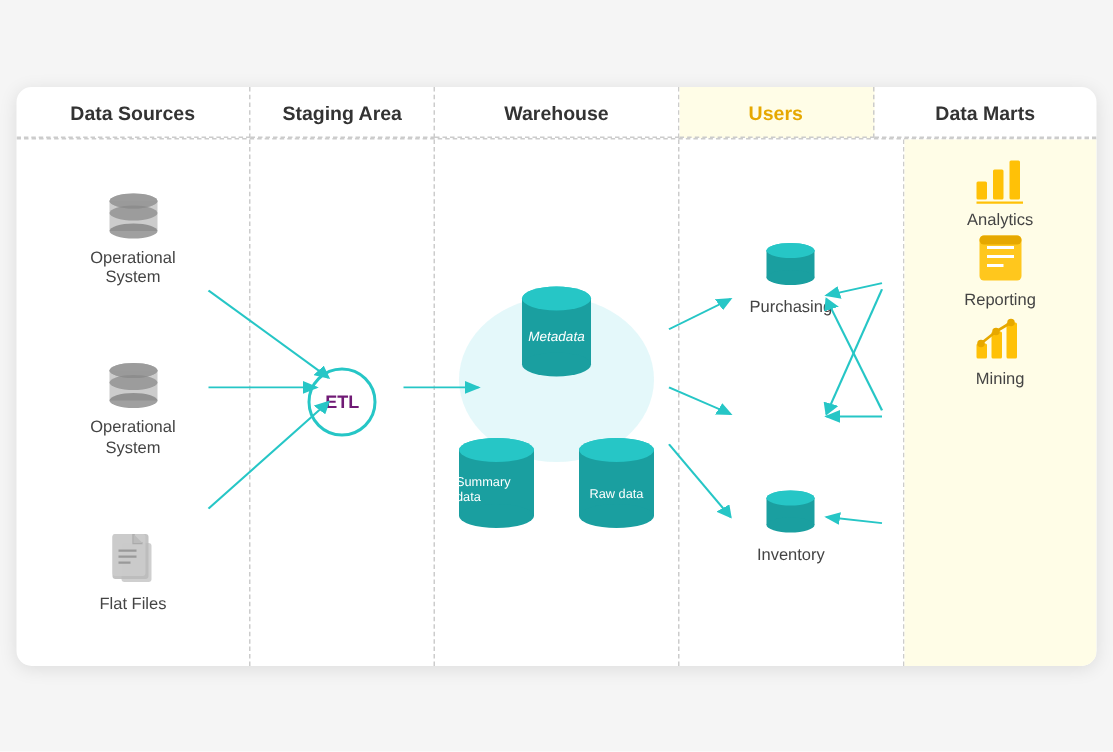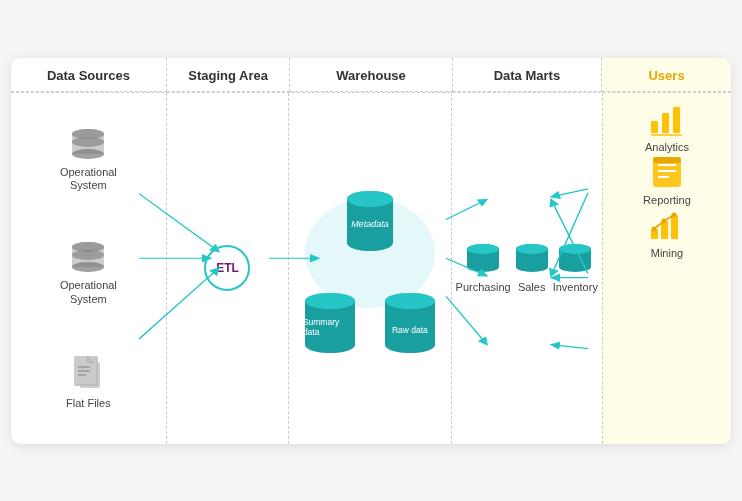--- a/index.html
+++ b/index.html
@@ -123,22 +123,22 @@
 
     <line x1="577" y1="360" x2="540" y2="355" stroke="#26c6c6" stroke-width="1.5" marker-end="url(#ah)"></line>
   </svg>
 
   <div style="display:flex; flex-direction:column; width:100%; height:100%;">
 
     <div style="display:flex; width:100%; border-bottom:1.5px dashed #ccc;">
       <div class="col-header-cell" style="flex:1.1;">Data Sources</div>
       <div class="col-header-cell" style="flex:0.85;">Staging Area</div>
       <div class="col-header-cell" style="flex:1.15;">Warehouse</div>
+      <div class="col-header-cell users-col" style="flex:0.9; background:#fffde7; color:#e6a800;">Users</div>
       <div class="col-header-cell" style="flex:1.05;">Data Marts</div>
-      <div class="col-header-cell users-col" style="flex:0.9; background:#fffde7; color:#e6a800;">Users</div>
     </div>
 
     <div style="display:flex; flex:1; width:100%; position:relative;">
 
       <div style="flex:1.1; border-right:1.5px dashed #ccc; display:flex; flex-direction:column; justify-content:space-around; padding:10px 4px; position:relative;">
 
         <div class="node">
           <svg width="42" height="36" viewBox="0 0 42 36">
             <ellipse cx="21" cy="8" rx="16" ry="5" fill="#888" opacity="0.7"></ellipse>
             <rect x="5" y="8" width="32" height="20" fill="#999" opacity="0.5"></rect>
@@ -219,41 +219,32 @@
                 <rect x="6" y="12" width="50" height="44" fill="#1a9fa0"></rect>
                 <ellipse cx="31" cy="56" rx="25" ry="8" fill="#1a9fa0"></ellipse>
                 <ellipse cx="31" cy="12" rx="25" ry="8" fill="#26c6c6"></ellipse>
               </svg>
               <span style="position:absolute; top:36px; left:50%; transform:translateX(-50%); font-size:8.5px; color:white; text-align:center; line-height:1.2; width:54px; font-weight:500;">Raw data</span>
             </div>
           </div>
         </div>
       </div>
 
-      <div style="flex:1.05; border-right:1.5px dashed #ccc; display:flex; align-items:center; justify-content:space-around; padding:10px 4px; position:relative;">
+      <div style="flex:1.05; border-right:1.5px dashed #ccc; display:flex; flex-direction:column; align-items:center; justify-content:space-around; padding:10px 4px; position:relative;">
 
         <div class="node">
           <svg width="42" height="36" viewBox="0 0 42 36">
             <ellipse cx="21" cy="8" rx="16" ry="5" fill="#26c6c6"></ellipse>
             <rect x="5" y="8" width="32" height="18" fill="#1a9fa0"></rect>
             <ellipse cx="21" cy="26" rx="16" ry="5" fill="#1a9fa0"></ellipse>
             <ellipse cx="21" cy="8" rx="16" ry="5" fill="#26c6c6"></ellipse>
           </svg>
           <span class="node-label">Purchasing</span>
         </div>
 
-        <div class="node">
-          <svg width="42" height="36" viewBox="0 0 42 36">
-            <ellipse cx="21" cy="8" rx="16" ry="5" fill="#26c6c6"></ellipse>
-            <rect x="5" y="8" width="32" height="18" fill="#1a9fa0"></rect>
-            <ellipse cx="21" cy="26" rx="16" ry="5" fill="#1a9fa0"></ellipse>
-            <ellipse cx="21" cy="8" rx="16" ry="5" fill="#26c6c6"></ellipse>
-          </svg>
-          <span class="node-label">Sales</span>
-        </div>
 
         <div class="node">
           <svg width="42" height="36" viewBox="0 0 42 36">
             <ellipse cx="21" cy="8" rx="16" ry="5" fill="#26c6c6"></ellipse>
             <rect x="5" y="8" width="32" height="18" fill="#1a9fa0"></rect>
             <ellipse cx="21" cy="26" rx="16" ry="5" fill="#1a9fa0"></ellipse>
             <ellipse cx="21" cy="8" rx="16" ry="5" fill="#26c6c6"></ellipse>
           </svg>
           <span class="node-label">Inventory</span>
         </div>

